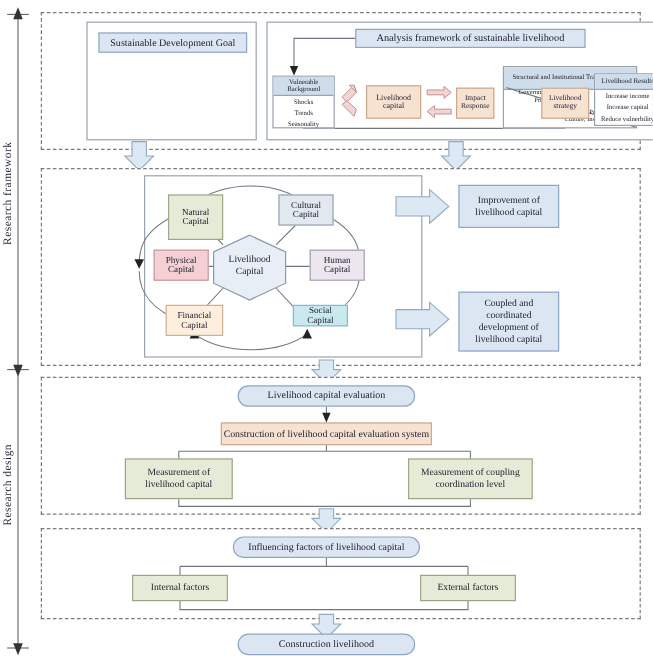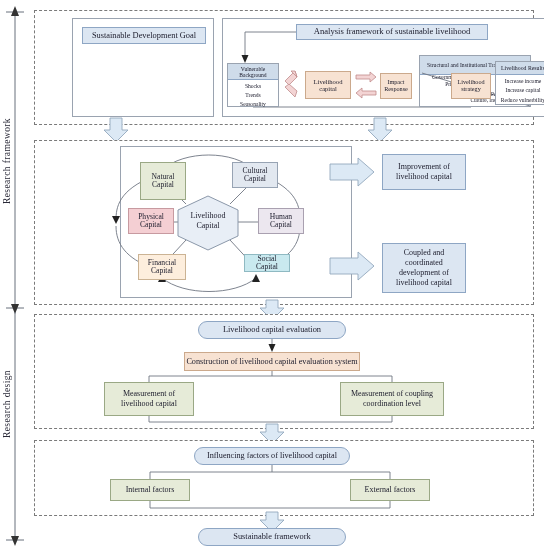--- a/index.html
+++ b/index.html
@@ -254,15 +254,15 @@
   <div class="abs node green ctr" style="left:110px;top:479px;width:80px;height:22px;font-size:8px;">Internal factors</div>
 
   <div class="abs node green ctr" style="left:350px;top:479px;width:80px;height:22px;font-size:8px;">External factors</div>
 
   <svg class="abs" style="left:0;top:0;" width="544" height="550">
     <path class="ln" d="M272,465 L272,472 M150,472 L390,472 M150,472 L150,479 M390,472 L390,479"></path>
     <path class="ln" d="M150,501 L150,508 L390,508 L390,501"></path>
     <polygon class="fat" points="266,512 278,512 278,520 284,520 272,532 260,520 266,520"></polygon>
   </svg>
 
-  <div class="abs node blue pill ctr" style="left:198px;top:528px;width:148px;height:18px;font-size:8.4px;">Sustainable framework</div>
+  <div class="abs node blue pill ctr" style="left:198px;top:528px;width:148px;height:18px;font-size:8.4px;">Construction livelihood</div>
 
 </div>
 
 </body></html>

